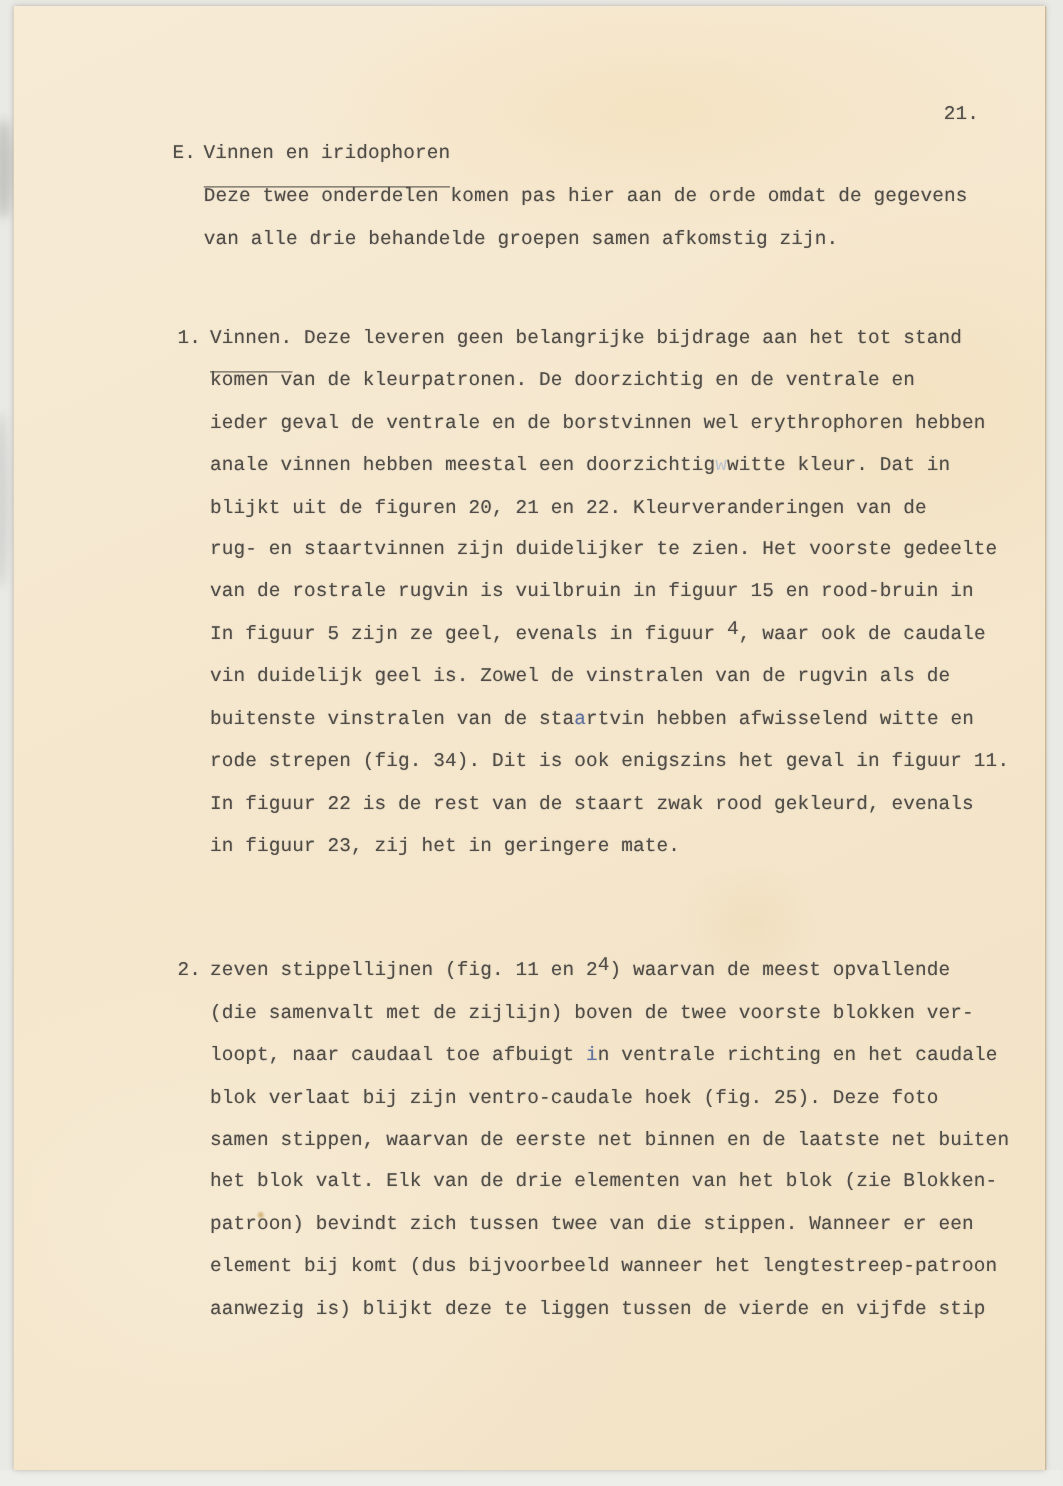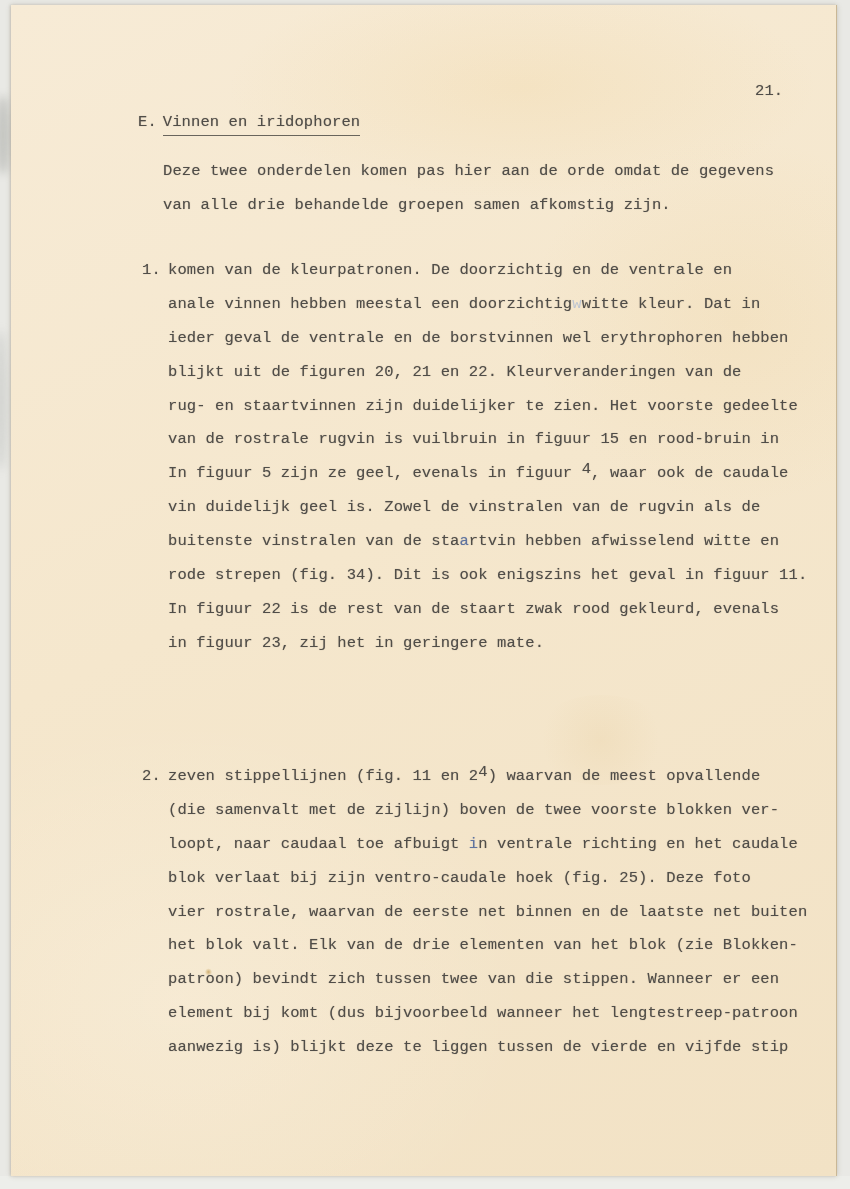--- a/index.html
+++ b/index.html
@@ -30,29 +30,29 @@
   .stain-blot{position:absolute;left:520px;top:690px;width:140px;height:90px;border-radius:50%;
     background:radial-gradient(circle,rgba(225,195,140,.18),transparent 70%);}
 
   
   .tw{
     color:#504d48;
     font-size:15.5px;letter-spacing:.1px;
     text-shadow:0 0 1px rgba(82,76,68,.45);
   }
   .line{height:33.9px;line-height:33.9px;white-space:pre;}
-  .u{border-bottom:1.6px solid rgba(80,77,72,.85);padding-bottom:4px;}
+  .u{border-bottom:1.6px solid rgba(80,77,72,.85);padding-bottom:18px;}
   .ghost{color:#b3bfd2;opacity:.85;text-shadow:none;}
   .blue{color:#5f739e;text-shadow:0 0 1px rgba(95,115,158,.5);}
   .raised{position:relative;top:-4px;}
 
   .page-number{position:absolute;left:744px;top:30px;margin-top:47px;}
   .heading{position:absolute;left:127px;top:108px;}
   .heading .letter{margin-right:6px;}
-  .intro{position:absolute;left:152px;top:150px;}
+  .intro{position:absolute;left:152px;top:136px;}
   .item{position:absolute;}
   .item-1{top:249px;}
   .item-2{top:755px;}
   .item .num{position:absolute;left:131px;height:33.9px;line-height:33.9px;}
   .item .lines{position:absolute;left:157px;top:0;}
 </style>
 </head>
 <body>
 
 <div class="scan-smudge smudge-1"></div>
@@ -70,42 +70,43 @@
   </div>
 
   <div class="tw intro">
       <div class="line">Deze twee onderdelen komen pas hier aan de orde omdat de gegevens</div>
       <div class="line">van alle drie behandelde groepen samen afkomstig zijn.</div>
     </div>
 
   <div class="tw item item-1">
     <span class="num">1.</span>
     <div class="lines">
+        <div class="line"><span class="u">Vinnen.</span><span> Deze leveren geen belangrijke bijdrage aan het tot stand</span></div>
         <div class="line">komen van de kleurpatronen. De doorzichtig en de ventrale en</div>
+        <div class="line">ieder geval de ventrale en de borstvinnen wel erythrophoren hebben</div>
         <div class="line"><span>anale vinnen hebben meestal een doorzichtig</span><span class="ghost">w</span><span>witte kleur. Dat in</span></div>
-        <div class="line">ieder geval de ventrale en de borstvinnen wel erythrophoren hebben</div>
         <div class="line">blijkt uit de figuren 20, 21 en 22. Kleurveranderingen van de</div>
         <div class="line">rug- en staartvinnen zijn duidelijker te zien. Het voorste gedeelte</div>
         <div class="line">van de rostrale rugvin is vuilbruin in figuur 15 en rood-bruin in</div>
         <div class="line"><span>In figuur 5 zijn ze geel, evenals in figuur </span><span class="raised">4</span><span>, waar ook de caudale</span></div>
         <div class="line">vin duidelijk geel is. Zowel de vinstralen van de rugvin als de</div>
         <div class="line"><span>buitenste vinstralen van de sta</span><span class="blue">a</span><span>rtvin hebben afwisselend witte en</span></div>
         <div class="line">rode strepen (fig. 34). Dit is ook enigszins het geval in figuur 11.</div>
         <div class="line">In figuur 22 is de rest van de staart zwak rood gekleurd, evenals</div>
         <div class="line">in figuur 23, zij het in geringere mate.</div>
       </div>
   </div>
 
   <div class="tw item item-2">
     <span class="num">2.</span>
     <div class="lines">
         <div class="line"><span>zeven stippellijnen (fig. 11 en 2</span><span class="raised">4</span><span>) waarvan de meest opvallende</span></div>
         <div class="line">(die samenvalt met de zijlijn) boven de twee voorste blokken ver-</div>
         <div class="line"><span>loopt, naar caudaal toe afbuigt </span><span class="blue">i</span><span>n ventrale richting en het caudale</span></div>
         <div class="line">blok verlaat bij zijn ventro-caudale hoek (fig. 25). Deze foto</div>
-        <div class="line">vier rostrale, waarvan de eerste net binnen en de laatste net buiten</div>
+        <div class="line">samen stippen, waarvan de eerste net binnen en de laatste net buiten</div>
         <div class="line">het blok valt. Elk van de drie elementen van het blok (zie Blokken-</div>
         <div class="line">patroon) bevindt zich tussen twee van die stippen. Wanneer er een</div>
         <div class="line">element bij komt (dus bijvoorbeeld wanneer het lengtestreep-patroon</div>
         <div class="line">aanwezig is) blijkt deze te liggen tussen de vierde en vijfde stip</div>
       </div>
   </div>
 </div>
 
 </body></html>

